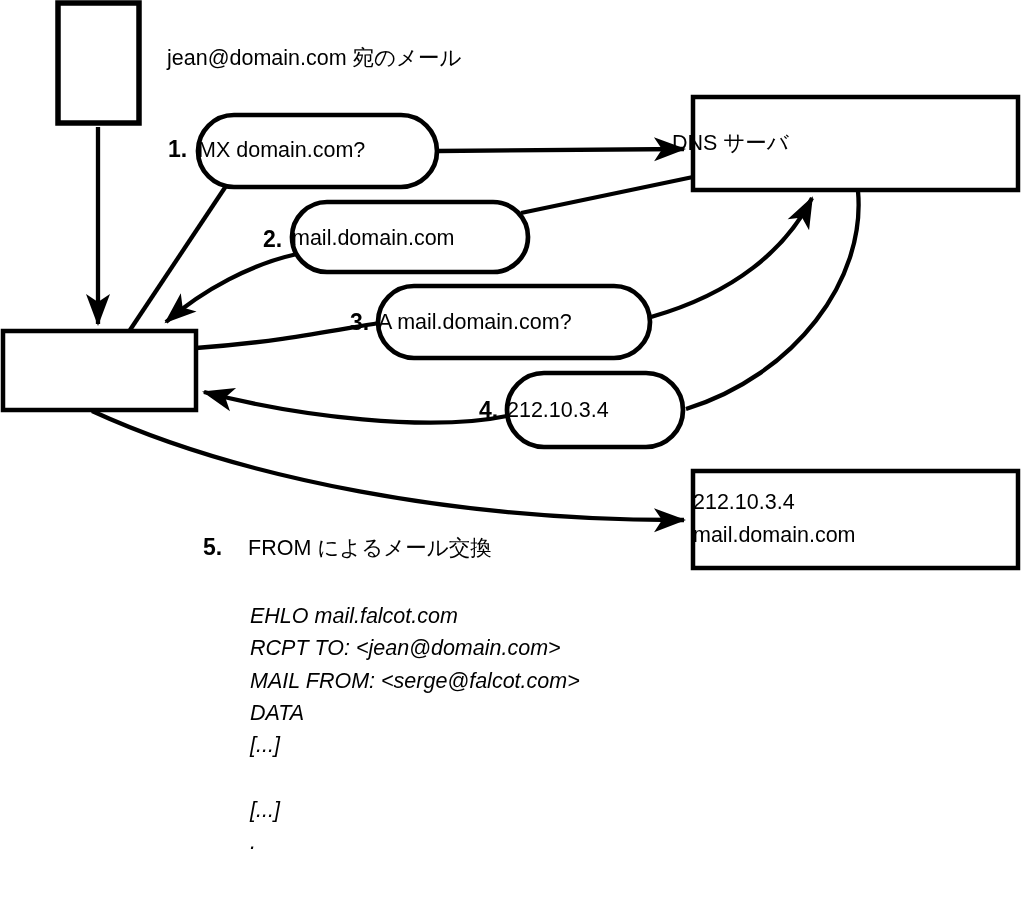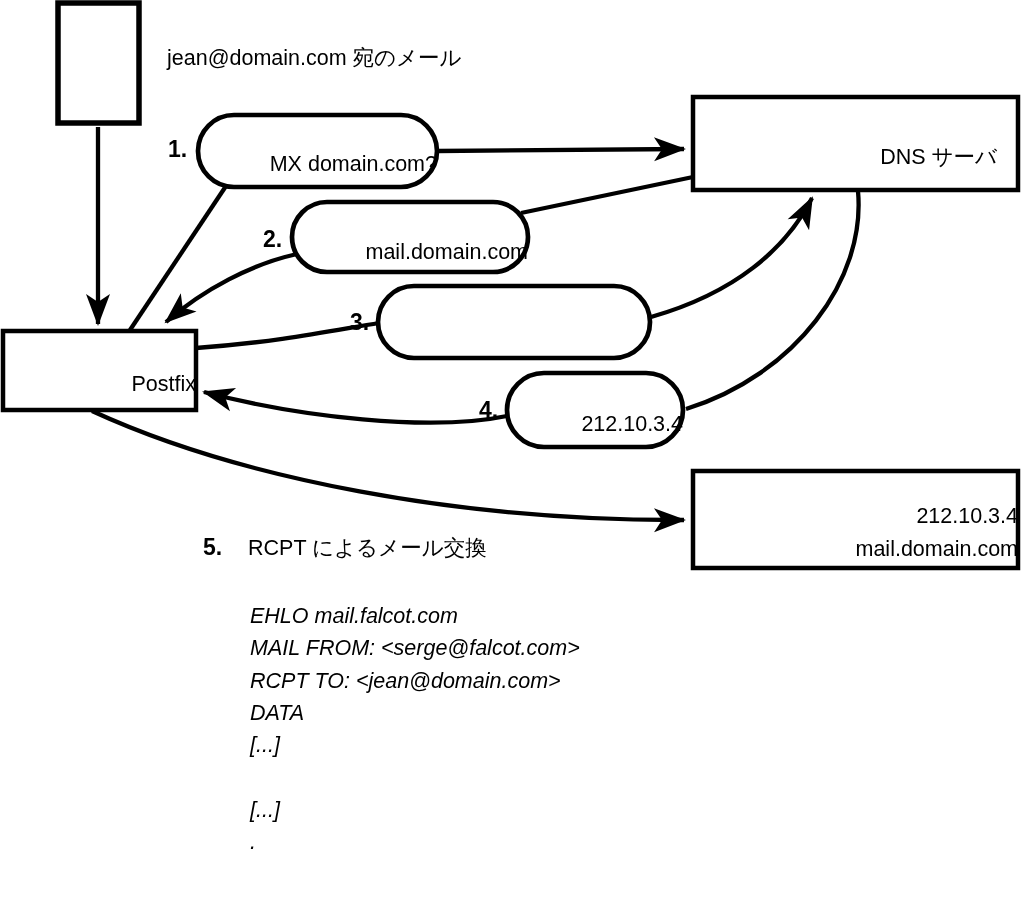--- a/index.html
+++ b/index.html
@@ -13,21 +13,21 @@
     color: #000;
     border-radius: 11px;
   }
   .stage svg { position: absolute; left: 0; top: 0; }
   .lbl {
     position: absolute;
     font-size: 21.5px;
     line-height: 26px;
     white-space: nowrap;
   }
-  .ctr { text-align: right; margin-top: 14px; }
+  .ctr { text-align: left; }
   .num {
     font-weight: 700;
     font-size: 23px;
   }
   .two-line { line-height: 33px; }
   .smtp {
     position: absolute;
     left: 250px;
     top: 600px;
     font-size: 21.5px;
@@ -77,40 +77,40 @@
 
   <div class="lbl" style="left:167px; top:45px;">jean@domain.com 宛のメール</div>
 
   <div class="lbl num" style="left:168px; top:136px;">1.</div>
   <div class="lbl ctr" style="left:198px; top:137px; width:239px;">MX domain.com?</div>
 
   <div class="lbl num" style="left:263px; top:226px;">2.</div>
   <div class="lbl ctr" style="left:292px; top:225px; width:236px;">mail.domain.com</div>
 
   <div class="lbl num" style="left:350px; top:309px;">3.</div>
+  <div class="lbl ctr" style="left:378px; top:309px; width:272px;">A mail.domain.com?</div>
 
   <div class="lbl num" style="left:479px; top:397px;">4.</div>
   <div class="lbl ctr" style="left:507px; top:397px; width:176px;">212.10.3.4</div>
 
   <div class="lbl ctr" style="left:672px; top:130px; width:325px;">DNS サーバ</div>
 
-  <div class="lbl ctr" style="left:3px; top:357px; width:193px;">Postfix</div>
 
   <div class="lbl ctr two-line" style="left:693px; top:486px; width:325px;">
     <div>212.10.3.4</div>
     <div>mail.domain.com</div>
   </div>
 
   <div class="lbl num" style="left:203px; top:534px;">5.</div>
-  <div class="lbl" style="left:248px; top:535px;">RCPT によるメール交換</div>
+  <div class="lbl" style="left:248px; top:535px;">FROM によるメール交換</div>
 
   <div class="smtp">
     <div class="smtp-line">EHLO mail.falcot.com</div>
+    <div class="smtp-line">RCPT TO: &lt;jean@domain.com&gt;</div>
     <div class="smtp-line">MAIL FROM: &lt;serge@falcot.com&gt;</div>
-    <div class="smtp-line">RCPT TO: &lt;jean@domain.com&gt;</div>
     <div class="smtp-line">DATA</div>
     <div class="smtp-line">[...]</div>
     <div class="smtp-line"></div>
     <div class="smtp-line">[...]</div>
     <div class="smtp-line">.</div>
   </div>
 
 </div>
 
 </body></html>

